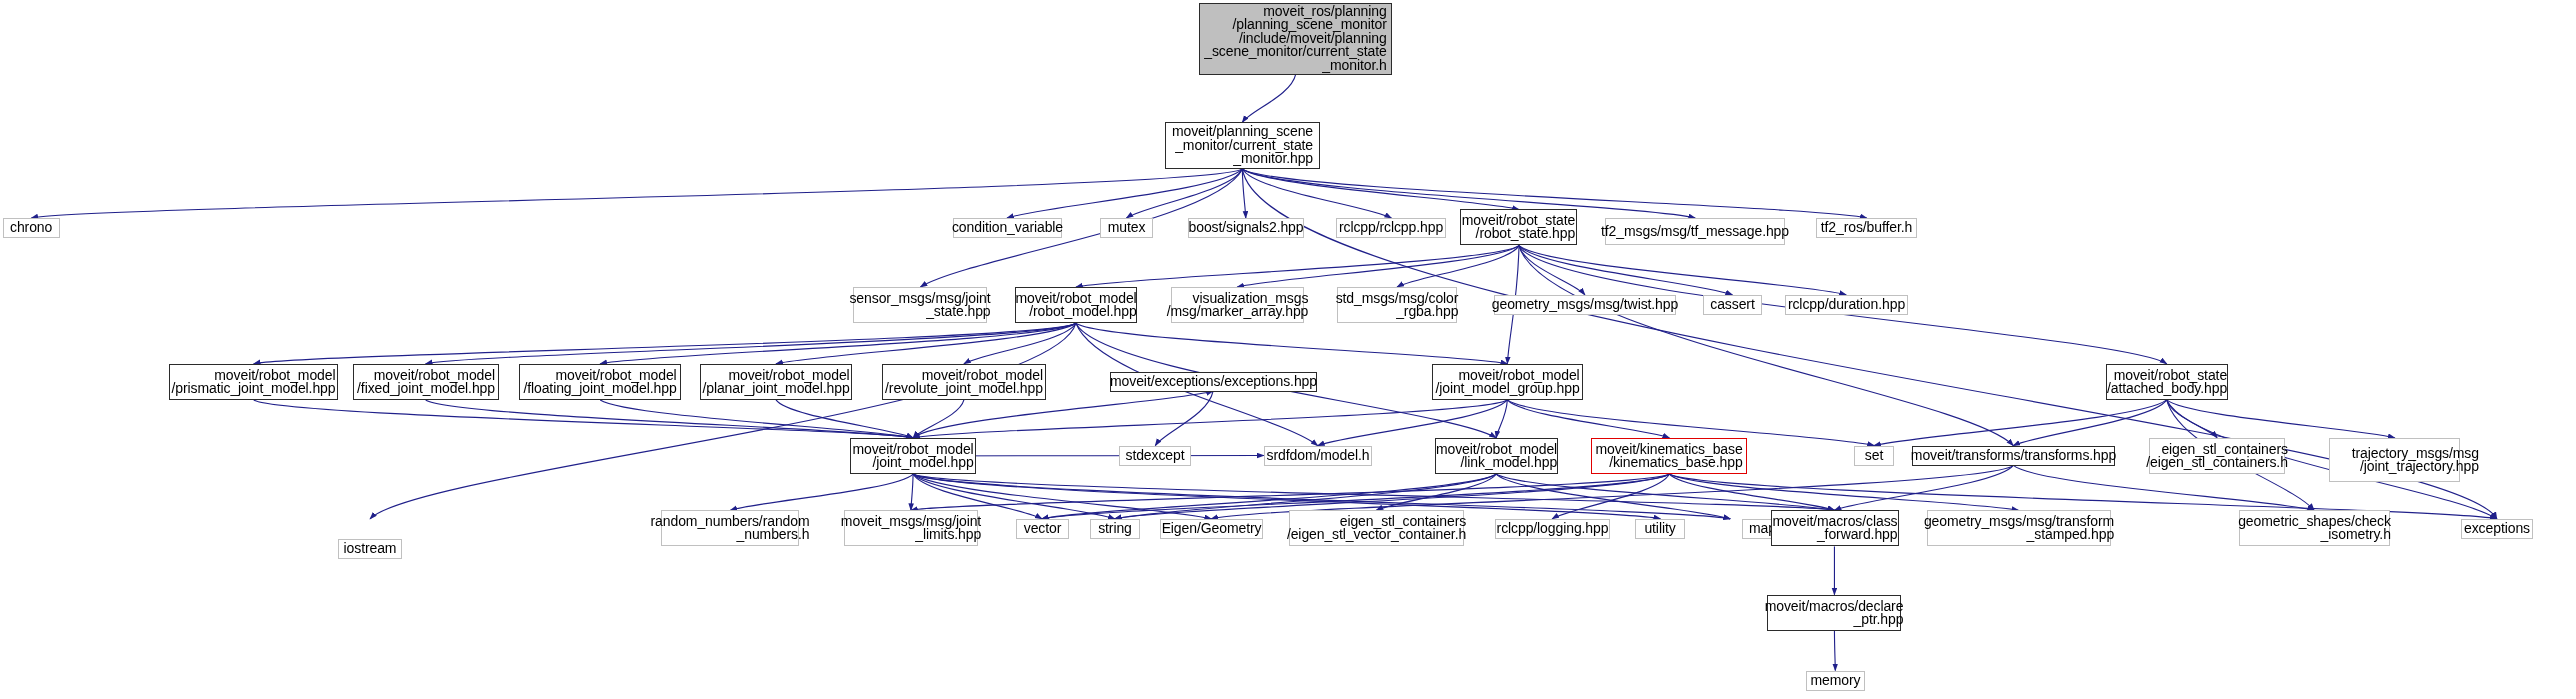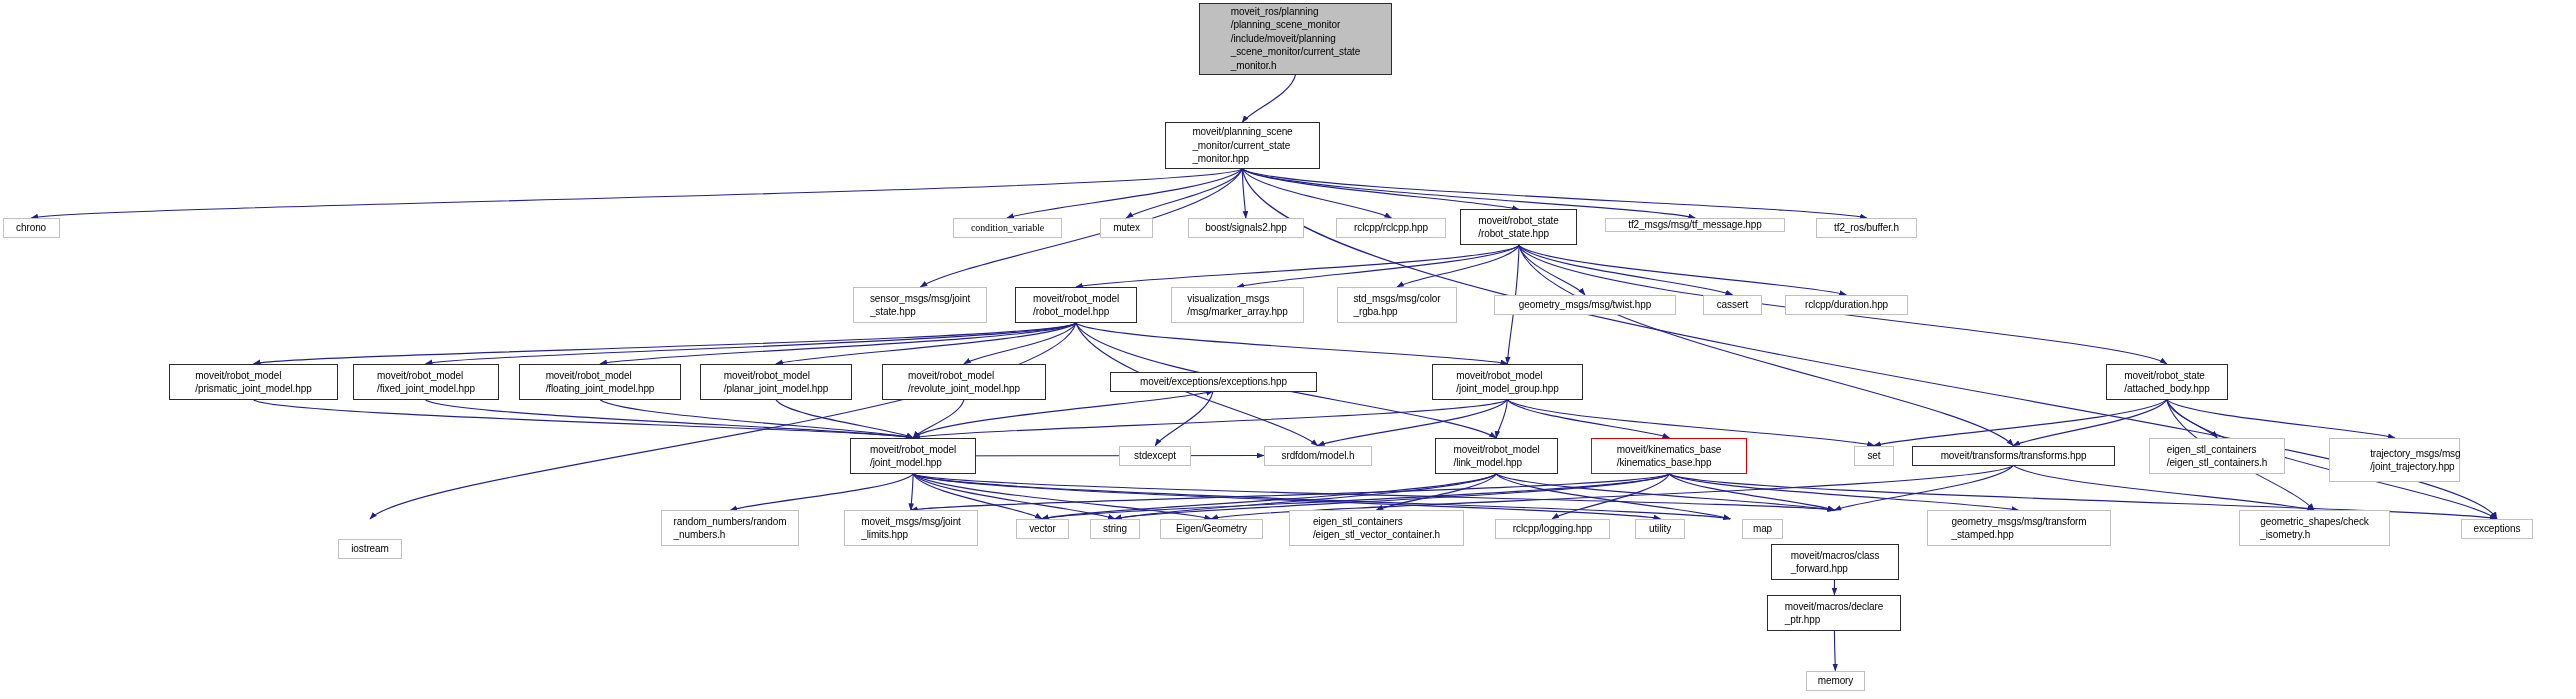--- a/index.html
+++ b/index.html
@@ -12,25 +12,25 @@
     font-family:"Liberation Sans","DejaVu Sans",sans-serif;
     overflow:hidden;
   }
   #edges{position:absolute;left:0;top:0;width:2576px;height:699px;pointer-events:none;}
   .node{
     position:absolute;
     box-sizing:border-box;
     display:flex;
     align-items:center;
     justify-content:center;
-    text-align:left;
+    text-align:right;
     background:#ffffff;
     border:0.9px solid #c0c0c0;
     color:#000000;
-    font-size:10px;
+    font-size:14px;
     line-height:13.4px;
     white-space:pre-line;
     padding:1.7px 3.4px;
     letter-spacing:-0.1px;
   }
   
   .node.strong{border:1.4px solid #2b2b2b;}
   
   .node.root{background:#bfbfbf;border:1.4px solid #2b2b2b;}
   
@@ -125,27 +125,27 @@
   <div id="node-layer">
       <div class="node root" style="left: 1199px; top: 2.6px; width: 193px; height: 72px;">moveit_ros/planning
 /planning_scene_monitor
 /include/moveit/planning
 _scene_monitor/current_state
 _monitor.h</div>
       <div class="node strong" style="left: 1165px; top: 122px; width: 155px; height: 47px;">moveit/planning_scene
 _monitor/current_state
 _monitor.hpp</div>
       <div class="node" style="left: 2.6px; top: 218px; width: 57px; height: 20px;">chrono</div>
-      <div class="node" style="left: 953px; top: 218px; width: 109px; height: 20px; font-family: Liberation Serif, serif;">condition_variable</div>
+      <div class="node" style="left: 953px; top: 218px; width: 109px; height: 20px;">condition_variable</div>
       <div class="node" style="left: 1100px; top: 218px; width: 53px; height: 20px;">mutex</div>
       <div class="node" style="left: 1188px; top: 218px; width: 116px; height: 20px;">boost/signals2.hpp</div>
       <div class="node" style="left: 1336px; top: 218px; width: 110px; height: 20px;">rclcpp/rclcpp.hpp</div>
       <div class="node strong" style="left: 1460px; top: 209px; width: 117px; height: 36px;">moveit/robot_state
 /robot_state.hpp</div>
-      <div class="node" style="left: 1605px; top: 218px; width: 180px; height: 14px;">tf2_msgs/msg/tf_message.hpp</div>
+      <div class="node" style="left: 1605px; top: 218px; width: 180px; height: 27px;">tf2_msgs/msg/tf_message.hpp</div>
       <div class="node" style="left: 1816px; top: 218px; width: 101px; height: 20px;">tf2_ros/buffer.h</div>
       <div class="node" style="left: 853px; top: 287px; width: 134px; height: 36px;">sensor_msgs/msg/joint
 _state.hpp</div>
       <div class="node strong" style="left: 1015px; top: 287px; width: 122px; height: 36px;">moveit/robot_model
 /robot_model.hpp</div>
       <div class="node" style="left: 1171px; top: 287px; width: 133px; height: 36px;">visualization_msgs
 /msg/marker_array.hpp</div>
       <div class="node" style="left: 1337px; top: 287px; width: 120px; height: 36px;">std_msgs/msg/color
 _rgba.hpp</div>
       <div class="node" style="left: 1494px; top: 295px; width: 182px; height: 20px;">geometry_msgs/msg/twist.hpp</div>
@@ -186,21 +186,21 @@
       <div class="node" style="left: 844px; top: 510px; width: 134px; height: 36px;">moveit_msgs/msg/joint
 _limits.hpp</div>
       <div class="node" style="left: 1016px; top: 519px; width: 53px; height: 20px;">vector</div>
       <div class="node" style="left: 1090px; top: 519px; width: 50px; height: 20px;">string</div>
       <div class="node" style="left: 1160px; top: 519px; width: 103px; height: 20px;">Eigen/Geometry</div>
       <div class="node" style="left: 1289px; top: 510px; width: 175px; height: 36px;">eigen_stl_containers
 /eigen_stl_vector_container.h</div>
       <div class="node" style="left: 1495px; top: 519px; width: 115px; height: 20px;">rclcpp/logging.hpp</div>
       <div class="node" style="left: 1635px; top: 519px; width: 50px; height: 20px;">utility</div>
       <div class="node" style="left: 1710px; top: 519px; width: 41px; height: 20px; margin-left: 32px;">map</div>
-      <div class="node strong" style="left: 1771px; top: 510px; width: 128px; height: 36px; margin-top: 34px;">moveit/macros/class
+      <div class="node strong" style="left: 1771px; top: 510px; width: 128px; height: 36px;">moveit/macros/class
 _forward.hpp</div>
       <div class="node" style="left: 1927px; top: 510px; width: 184px; height: 36px;">geometry_msgs/msg/transform
 _stamped.hpp</div>
       <div class="node" style="left: 2239px; top: 510px; width: 151px; height: 36px;">geometric_shapes/check
 _isometry.h</div>
       <div class="node" style="left: 2461px; top: 519px; width: 72px; height: 20px;">exceptions</div>
       <div class="node strong" style="left: 1767px; top: 595px; width: 134px; height: 36px;">moveit/macros/declare
 _ptr.hpp</div>
       <div class="node" style="left: 1806px; top: 671px; width: 59px; height: 20px;">memory</div>
     </div>

